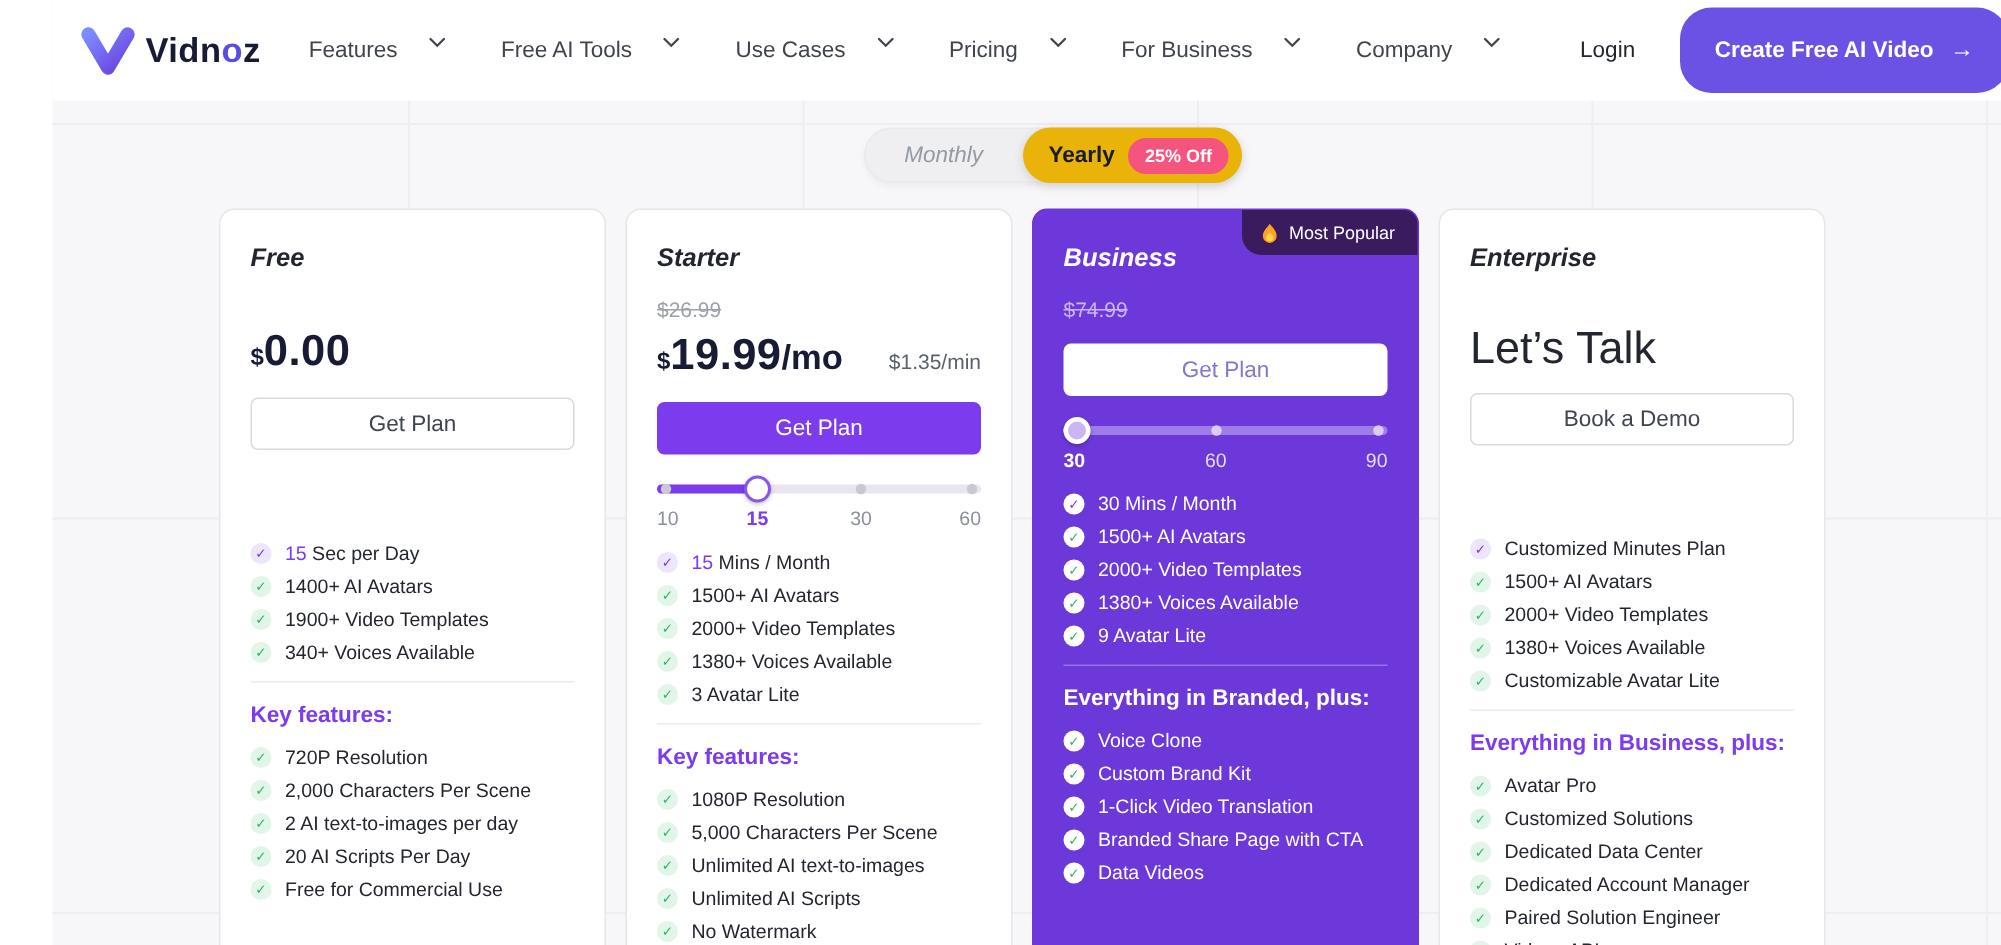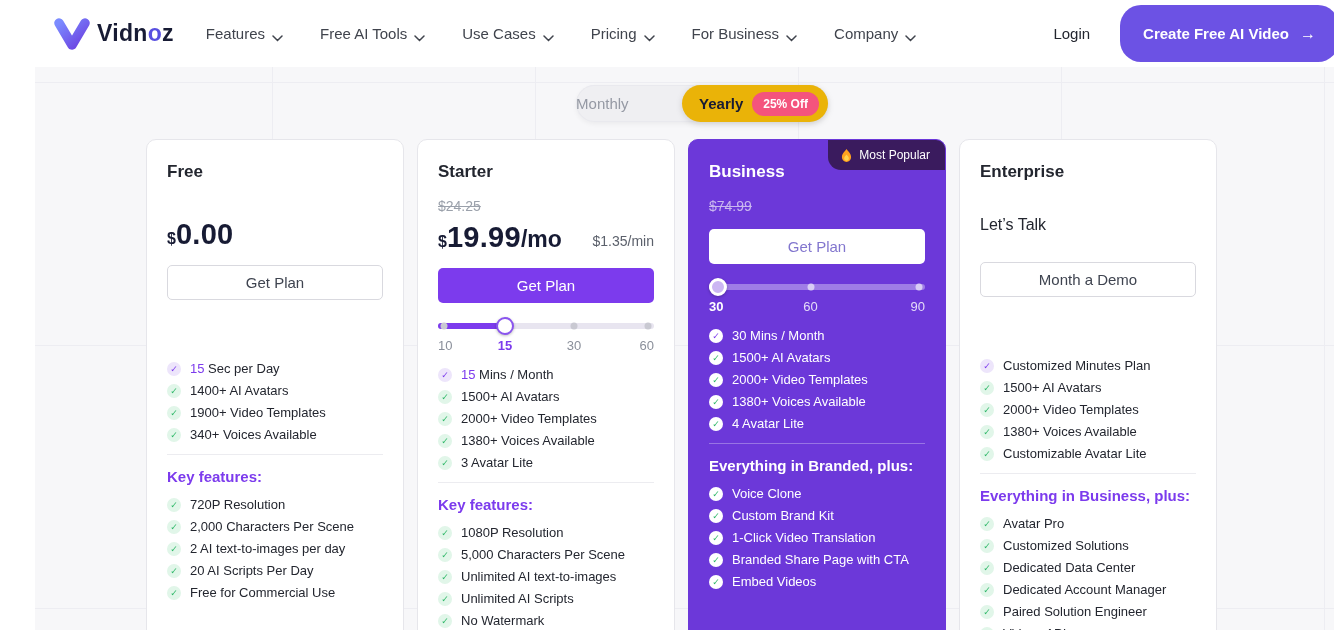--- a/index.html
+++ b/index.html
@@ -11,60 +11,60 @@
       linear-gradient(#ededf2 1px, transparent 1px),
       linear-gradient(90deg,#ededf2 1px, transparent 1px);
     background-size:263px 263px; background-position:237px 82px;margin-left:35px; }
 
   
   .nav { display:flex; align-items:center; height:67px; background:#fff; padding:0 30px 0 18px; }
   .logo { display:flex; align-items:center; gap:6px; cursor:pointer; }
   .logo-text { font-size:23px; font-weight:700; color:#171b34; letter-spacing:.3px; }
   .logo-text .o { color:#584fe0; }
   .nav-links { display:flex; gap:37px; margin-left:32px; }
-  .nav-item { display:flex; align-items:flex-end; gap:7px; font-size:15px; color:#40444d; cursor:pointer; }
+  .nav-item { display:flex; align-items:flex-start; gap:21px; font-size:15px; color:#40444d; cursor:pointer; }
   .chev { width:11px; height:7px; display:block; }
   .nav-right { margin-left:auto; display:flex; align-items:center; gap:30px; }
   .login { font-size:15px; color:#23262f; cursor:pointer; }
   .cta { display:flex; align-items:center; gap:11px; background:#6C52E4; color:#fff;
     font-weight:700; font-size:15px; padding:0 23px; height:57px; border-radius:21px;
     border:none; cursor:pointer; font-family:inherit; }
   .cta .arrow { font-weight:400; font-size:16px; }
 
   
   .toggle-row { display:flex; justify-content:center; margin-top:18px; }
   .toggle { display:flex; align-items:center; background:#efeff2; border-radius:20px; height:37px;
     box-shadow:inset 0 0 0 1px #e9e9ee, 0 2px 5px rgba(0,0,0,.05); }
-  .seg-monthly { width:106px; color:#9599a4; font-size:15px; cursor:pointer; }
+  .seg-monthly { width:106px; text-align:center; color:#9599a4; font-size:15px; cursor:pointer;font-style:italic; }
   .seg-yearly { display:flex; align-items:center; gap:9px; background:#eab308; border-radius:19px; height:37px;
     padding:0 9px 0 17px; box-shadow:0 2px 7px rgba(0,0,0,.13); font-weight:700; font-size:15px; color:#171b34; cursor:pointer; }
   .off-badge { background:#F4547D; color:#fff; font-size:12px; font-weight:700; padding:5px 11px; border-radius:13px; }
 
   
   .cards { display:flex; align-items:stretch; gap:13px; margin:17px 0 0 111px; }
   .card { width:258px; background:#fff; border:1px solid #e6e6eb; border-radius:10px; padding:22px 20px; position:relative; }
   .card.business { background:#6C38D9; border-color:#6C38D9; }
   .badge { position:absolute; top:0; right:0; display:flex; align-items:center; gap:7px;
     background:#3A1B5E; color:#fff; font-size:12px; padding:8px 15px 8px 13px; border-radius:0 9px 0 13px; }
-  .card-title { font-size:17px; color:#23262f; }
+  .card-title { font-size:17px; color:#23262f;font-style:italic; }
   .business .card-title { color:#fff; }
 
   .old-price { margin-top:16px; height:17px; font-size:14px; color:#9ba1ab; text-decoration:line-through; }
   .business .old-price { color:#C9B6EF; }
   .price-row { display:flex; align-items:flex-end; justify-content:space-between; margin-top:6px; height:33px; }
   .price { color:#171b34; white-space:nowrap; }
   .business .price { color:#fff; }
   .price .cur { font-size:16px; font-weight:700; }
   .price .num { font-size:29px; font-weight:700; letter-spacing:.3px; }
   .price .per { font-size:23px; font-weight:700; }
   .rate { font-size:14px; color:#5b606b; padding-bottom:5px; }
   .business .rate { color:#EFEAFB; }
 
   .price-free { margin-top:36px; height:33px; color:#171b34; }
-  .lets-talk { margin-top:34px; height:30px; font-size:16px; font-weight:500; color:#23262f; }
+  .lets-talk { margin-top:34px; height:30px; font-size:30px; font-weight:500; color:#23262f; }
 
   .btn { margin-top:14px; width:100%; height:35px; border-radius:5px; font-size:15px;
     display:flex; align-items:center; justify-content:center; cursor:pointer; border:none; font-family:inherit; }
   .btn.outline { background:#fff; border:1px solid #d9d9df; color:#3f4450; }
   .btn.solid { background:#7C3BED; color:#fff; }
   .btn.white { background:#fff; color:#8276CE; }
   .btn.mt16 { margin-top:16px; }
 
   
   .slider { margin-top:20px; }
@@ -224,21 +224,21 @@
           </div>
         <div class="feat">
             <span class="chk g">✓</span>
             <span class="ftext">Free for Commercial Use</span>
           </div>
       </div>
     </section>
 
     <section class="card starter">
       <h3 class="card-title">Starter</h3>
-      <div class="old-price">$24.25</div>
+      <div class="old-price">$26.99</div>
       <div class="price-row">
         <span class="price"><span class="cur">$</span><span class="num">19.99</span><span class="per">/mo</span></span>
         <span class="rate">$1.35/min</span>
       </div>
       <button class="btn solid">Get Plan</button>
 
       <div class="slider">
         <div class="track">
           <div class="fill" style="width:31%"></div>
           <span class="dot" style="left:3%"></span>
@@ -339,21 +339,21 @@
         <div class="feat">
             <span class="chk g">✓</span>
             <span class="ftext">2000+ Video Templates</span>
           </div>
         <div class="feat">
             <span class="chk g">✓</span>
             <span class="ftext">1380+ Voices Available</span>
           </div>
         <div class="feat">
             <span class="chk g">✓</span>
-            <span class="ftext">4 Avatar Lite</span>
+            <span class="ftext">9 Avatar Lite</span>
           </div>
         <div class="divider"></div>
         <div class="section-title">Everything in Branded, plus:</div>
         <div class="feat">
             <span class="chk g">✓</span>
             <span class="ftext">Voice Clone</span>
           </div>
         <div class="feat">
             <span class="chk g">✓</span>
             <span class="ftext">Custom Brand Kit</span>
@@ -361,30 +361,30 @@
         <div class="feat">
             <span class="chk g">✓</span>
             <span class="ftext">1-Click Video Translation</span>
           </div>
         <div class="feat">
             <span class="chk g">✓</span>
             <span class="ftext">Branded Share Page with CTA</span>
           </div>
         <div class="feat">
             <span class="chk g">✓</span>
-            <span class="ftext">Embed Videos</span>
+            <span class="ftext">Data Videos</span>
           </div>
 
       </div>
     </section>
 
     <section class="card enterprise">
       <h3 class="card-title">Enterprise</h3>
       <div class="lets-talk">Let’s Talk</div>
-      <button class="btn outline mt16">Month a Demo</button>
+      <button class="btn outline mt16">Book a Demo</button>
 
       <div class="features pad-top">
         <div class="feat">
           <span class="chk p">✓</span>
           <span class="ftext">Customized Minutes Plan</span>
         </div>
         <div class="feat">
             <span class="chk g">✓</span>
             <span class="ftext">1500+ AI Avatars</span>
           </div>

